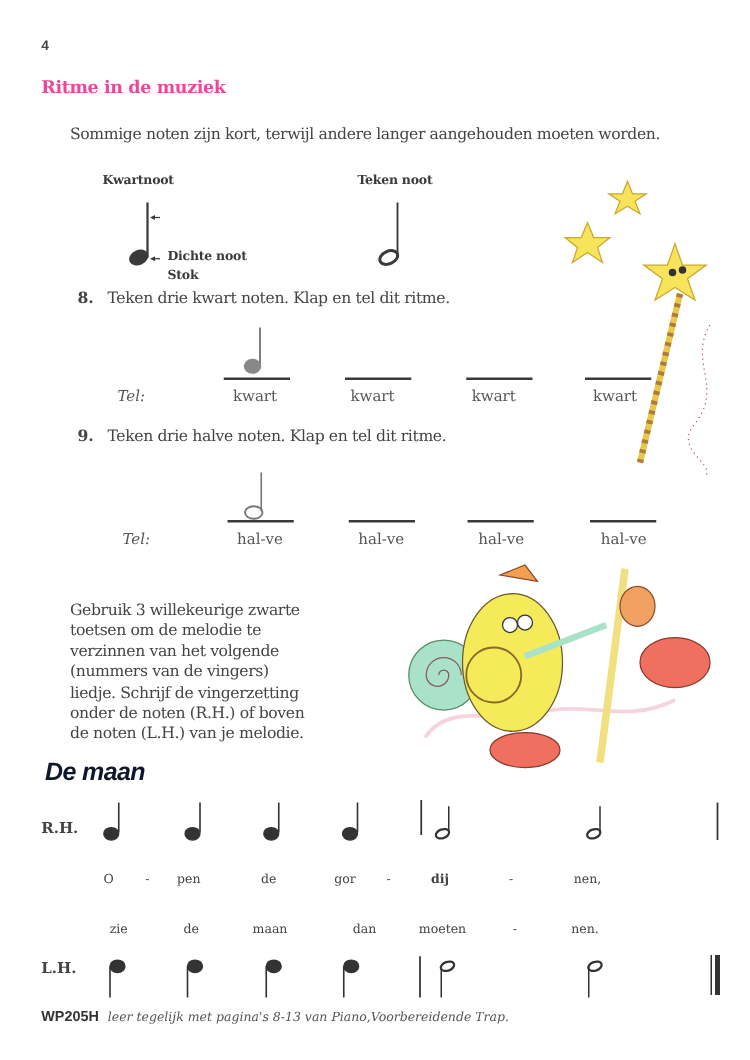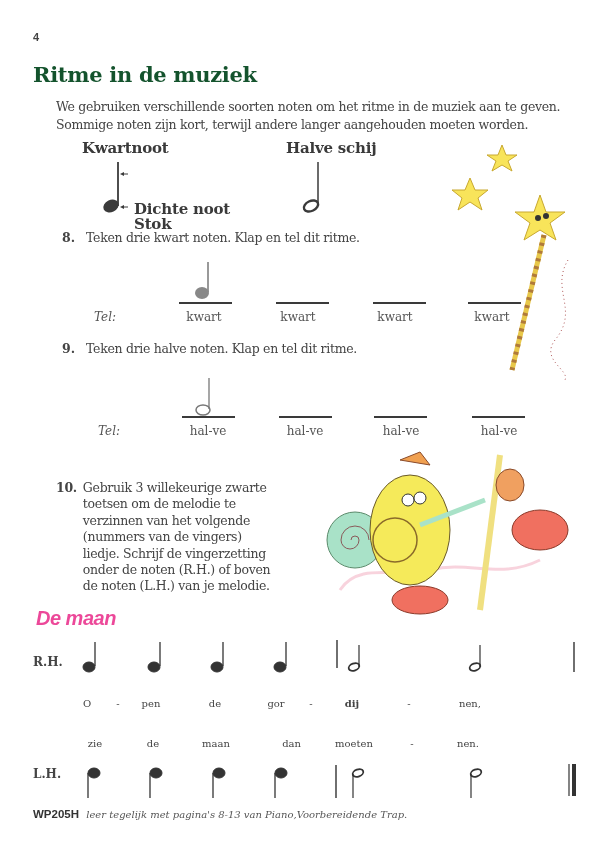--- a/index.html
+++ b/index.html
@@ -3,50 +3,49 @@
 <meta charset="utf-8">
 <style>
   html, body { margin: 0; padding: 0; }
   body {
     width: 600px; height: 848px; position: relative; overflow: hidden;
     background: #ffffff; color: #3a3a3a;
     font-family: "DejaVu Serif", "Liberation Serif", serif;
   }
   .abs { position: absolute; }
   .page-num { left: 33px; top: 31px; font-family: "Liberation Sans", sans-serif; font-size: 11px; font-weight: bold; color: #444; }
-  .title { left: 33px; top: 62px; font-size: 21px; font-weight: bold; color: #14532d; letter-spacing: -0.3px; }
+  .title { left: 33px; top: 62px; font-size: 14px; font-weight: bold; color: #ec4899; letter-spacing: -0.3px; }
   .intro { left: 56px; top: 98px; font-size: 12.5px; line-height: 18px; color: #444; letter-spacing: -0.3px; width: 520px; }
-  .note-label { font-size: 15px; font-weight: bold; color: #3a3a3a; letter-spacing: -0.2px; }
+  .note-label { font-size: 10px; font-weight: bold; color: #3a3a3a; letter-spacing: -0.2px; }
   .ex-num { font-size: 12.5px; font-weight: bold; color: #444; }
   .ex-text { font-size: 12.5px; color: #444; letter-spacing: -0.3px; }
   .tel { font-style: italic; font-size: 12px; color: #555; }
   .line { position: absolute; height: 1.5px; background: #3a3a3a; width: 53px; }
   .count { position: absolute; font-size: 12px; color: #555; width: 60px; text-align: center; }
   .ex10 { left: 56px; top: 480px; font-size: 12.5px; line-height: 16.4px; color: #444; letter-spacing: -0.3px; width: 230px; }
   .ex10 .num { font-weight: bold; margin-right: 6px; }
-  .song-title { left: 36px; top: 607px; font-family: "Liberation Sans", sans-serif; font-size: 20px; font-weight: bold; font-style: italic; color: #ec4899; letter-spacing: -0.5px; }
+  .song-title { left: 36px; top: 607px; font-family: "Liberation Sans", sans-serif; font-size: 20px; font-weight: bold; font-style: italic; color: #0f172a; letter-spacing: -0.5px; }
   .hand { font-size: 12px; font-weight: bold; color: #444; }
   .lyric { position: absolute; font-size: 10px; color: #444; text-align: center; width: 50px; }
   .footer { left: 33px; top: 808px; font-size: 10px; color: #555; }
   .footer .code { font-family: "Liberation Sans", sans-serif; font-weight: bold; font-size: 11.5px; color: #333; margin-right: 4px; }
   .footer .desc { font-style: italic; }
   svg { position: absolute; overflow: visible; }
 </style>
 </head>
 <body>
 
 <div class="abs page-num">4</div>
 <div class="abs title">Ritme in de muziek</div>
 <div class="abs intro">
-  <div>We gebruiken verschillende soorten noten om het ritme in de muziek aan te geven.</div>
   <div>Sommige noten zijn kort, terwijl andere langer aangehouden moeten worden.</div>
 </div>
 
 <div class="abs note-label" style="left:82px;top:139px;">Kwartnoot</div>
-<div class="abs note-label" style="left:286px;top:139px;">Halve schij</div>
+<div class="abs note-label" style="left:286px;top:139px;">Teken noot</div>
 
 <svg style="left:100px;top:160px;" width="30" height="60">
   <line x1="18" y1="2" x2="18" y2="46" stroke="#3a3a3a" stroke-width="1.8"></line>
   <ellipse cx="11" cy="46" rx="8" ry="6" transform="rotate(-25 11 46)" fill="#3a3a3a"></ellipse>
   <line x1="28" y1="14" x2="22" y2="14" stroke="#3a3a3a" stroke-width="1"></line>
   <polygon points="20,14 24,12 24,16" fill="#3a3a3a"></polygon>
   <line x1="28" y1="47" x2="22" y2="47" stroke="#3a3a3a" stroke-width="1"></line>
   <polygon points="20,47 24,45 24,49" fill="#3a3a3a"></polygon>
 </svg>
 <div class="abs note-label" style="left:134px;top:167px;margin-top:48px;">Stok</div>
@@ -86,21 +85,20 @@
 <div class="line" style="left:279px;top:416px;"></div>
 <div class="line" style="left:374px;top:416px;"></div>
 <div class="line" style="left:472px;top:416px;"></div>
 <div class="count" style="left:178px;top:424px;">hal-ve</div>
 <div class="count" style="left:275px;top:424px;">hal-ve</div>
 <div class="count" style="left:371px;top:424px;">hal-ve</div>
 <div class="count" style="left:469px;top:424px;">hal-ve</div>
 
 <div class="abs ex10">
   <div style="display:flex;">
-    <span class="num">10.</span>
     <div>
       <div>Gebruik 3 willekeurige zwarte</div>
       <div>toetsen om de melodie te</div>
       <div>verzinnen van het volgende</div>
       <div>(nummers van de vingers)</div>
       <div>liedje. Schrijf de vingerzetting</div>
       <div>onder de noten (R.H.) of boven</div>
       <div>de noten (L.H.) van je melodie.</div>
     </div>
   </div>

